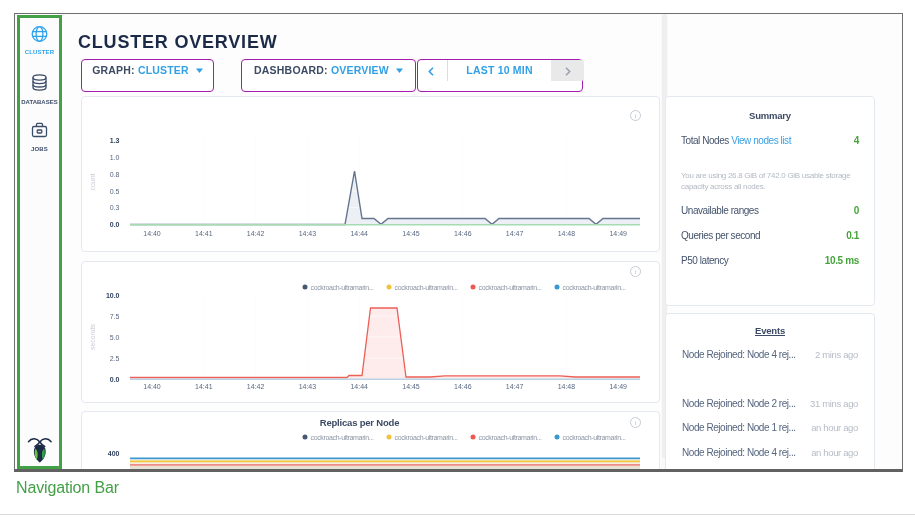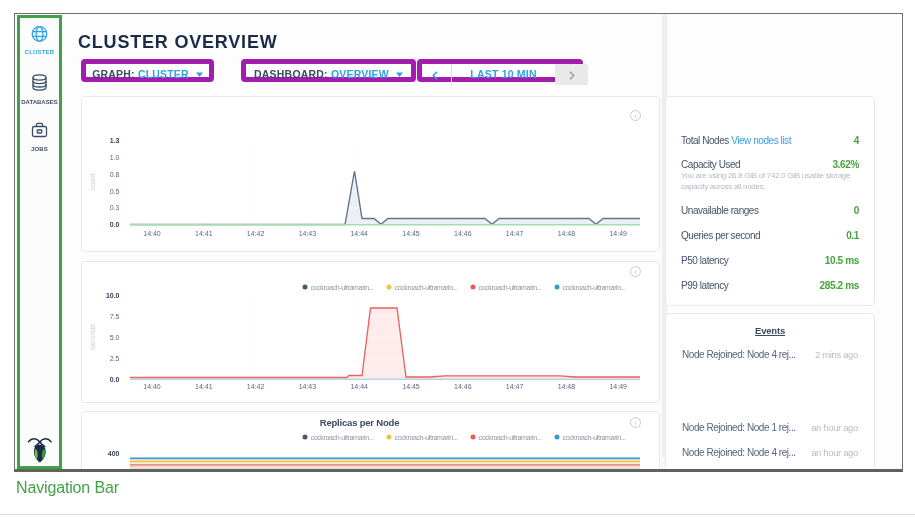--- a/index.html
+++ b/index.html
@@ -10,21 +10,21 @@
   #frame { position:absolute; left:14px; top:13px; width:889px; height:459px;
     border:1px solid #6f6f6f; border-bottom:3px solid #616161; background:#fdfdfe; overflow:hidden; }
 
   #caption { left:16px; top:478.8px; font-size:16px; letter-spacing:-0.15px; color:#43a047;text-align:center; }
   #bottomline { left:0; top:514px; width:915px; height:1px; background:#dcdcdc; }
 
   #navbox { left:2px; top:1px; width:45px; height:453.5px; border:3px solid #43a047; background:#fcfcfd; }
 
   #title { left:63px; top:17.5px; font-size:18px; font-weight:bold; letter-spacing:0.8px; color:#1b2a47; }
 
-  .ctrl { top:45px; height:23px; border:5px solid #a21caf; border-radius:4px; background:#fff;
+  .ctrl { top:45px; height:33px; border:1px solid #a21caf; border-radius:4px; background:#fff;
           font-size:10.5px; font-weight:bold; letter-spacing:0.2px; line-height:21px; }
   .navy { color:#3c4a63; }
   .blue { color:#31a0e6; }
 
   .panel { border:1px solid #e4e9ef; border-radius:4px; background:#fff; }
   .ctitle { text-align:center; font-size:9.5px; font-weight:bold; color:#3c4a63; }
   .info { width:11px; height:11px; border:1px solid #c6ccd4; border-radius:50%; color:#b9bfc8;
           font-size:7px; line-height:10px; text-align:center; font-family:"Liberation Serif",serif; font-style:italic; }
 
   .srow { font-size:10px; letter-spacing:-0.45px; color:#44536c; line-height:11px; }
@@ -162,30 +162,30 @@
       <line x1="48" y1="49.3" x2="558" y2="49.3" stroke="#edc63c" stroke-width="1.8"></line>
       <line x1="48" y1="52.8" x2="558" y2="52.8" stroke="#ee8c87" stroke-width="1.8"></line>
     </svg>
 
     <div class="abs" style="left:646px; top:0; width:6.5px; height:455px; background:#f9f9f9;"></div>
     <div class="abs" style="left:646.5px; top:0; width:5.5px; height:444px; background:#efefef; border-radius:3px;"></div>
 
     <div class="abs panel" style="left:650px; top:82px; width:210px; height:210px;"></div>
     <div class="abs panel" style="left:650px; top:299px; width:210px; height:210px;"></div>
 
+    <div class="abs ctitle" style="left:650px; top:95.5px; width:210px; letter-spacing:-0.2px;">Summary</div>
     <div class="abs srow" style="left:666px; top:121px; width:178px;">Total Nodes <span style="color:#38a1e5;">View nodes list</span><span class="sval abs" style="right:0;">4</span></div>
-    <div class="abs srow" style="left:666px; top:144.5px; width:178px;">Capacity Used<span class="sval abs" style="right:0;">3.62%</span></div>
     <div class="abs srow" style="left:666px; top:155.5px; width:180px; font-size:8px; letter-spacing:-0.28px; line-height:11.6px; color:#b3b9c2;">You are using 26.8 GiB of 742.0 GiB usable storage capacity across all nodes.</div>
     <div class="abs srow" style="left:666px; top:190.5px; width:178px;">Unavailable ranges<span class="sval abs" style="right:0;">0</span></div>
     <div class="abs srow" style="left:666px; top:215.5px; width:178px;">Queries per second<span class="sval abs" style="right:0;">0.1</span></div>
     <div class="abs srow" style="left:666px; top:240.5px; width:178px;">P50 latency<span class="sval abs" style="right:0;">10.5 ms</span></div>
-    <div class="abs srow" style="left:666px; top:265.5px; width:178px;">P99 latency<span class="sval abs" style="right:0;">285.2 ms</span></div>
 
     <div class="abs ctitle" style="left:650px; top:310.5px; width:210px; letter-spacing:-0.2px;text-decoration:underline;">Events</div>
     <div class="abs erow" style="left:667px; top:334.5px; width:176px;">Node Rejoined: Node 4 rej...<span class="etime abs" style="right:0;">2 mins ago</span></div>
+    <div class="abs erow" style="left:667px; top:383.5px; width:176px;">Node Rejoined: Node 2 rej...<span class="etime abs" style="right:0;">31 mins ago</span></div>
     <div class="abs erow" style="left:667px; top:408px; width:176px;">Node Rejoined: Node 1 rej...<span class="etime abs" style="right:0;">an hour ago</span></div>
     <div class="abs erow" style="left:667px; top:432.5px; width:176px;">Node Rejoined: Node 4 rej...<span class="etime abs" style="right:0;">an hour ago</span></div>
 
     <div id="navbox" class="abs"></div>
     <svg class="abs" style="left:5px; top:4px;" width="39" height="446" viewBox="0 0 39 446">
       <g stroke="#2fa3ea" stroke-width="1.3" fill="none">
         <circle cx="19.5" cy="16" r="7.3"></circle>
         <ellipse cx="19.5" cy="16" rx="3.4" ry="7.3"></ellipse>
         <line x1="12.6" y1="13.6" x2="26.4" y2="13.6"></line>
         <line x1="12.6" y1="18.4" x2="26.4" y2="18.4"></line>

